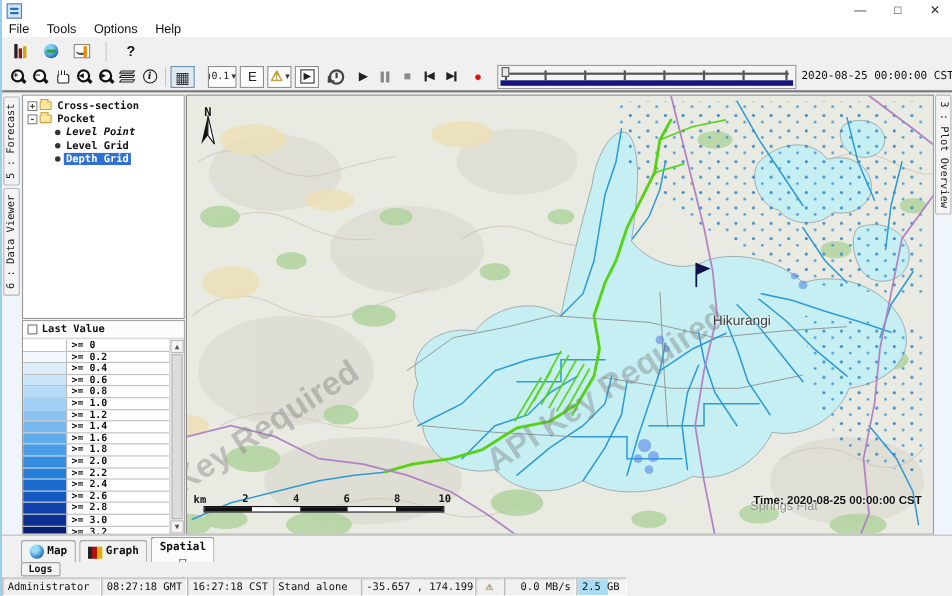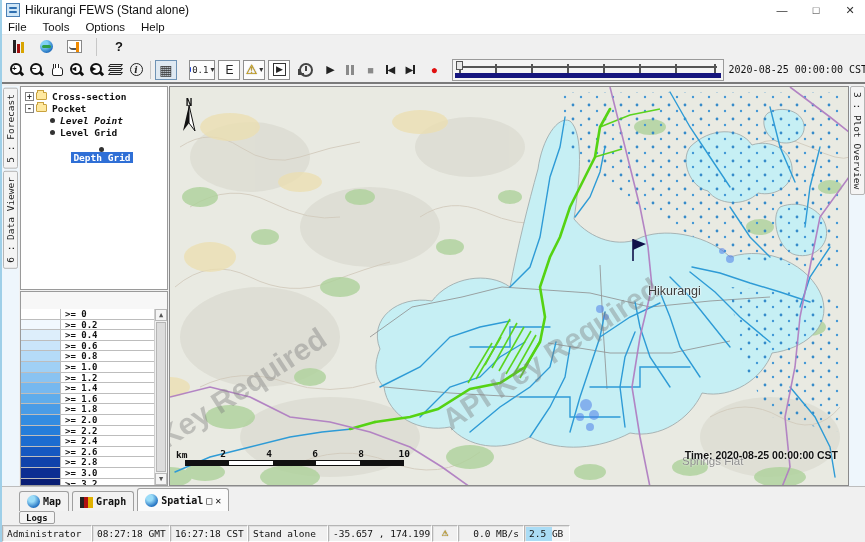--- a/index.html
+++ b/index.html
@@ -179,21 +179,21 @@
   .wm1 { left:-78px; top:300px; }
   .wm2 { left:255px; top:250px; }
 
   
   .bottom-tabs { position:absolute; left:0; top:486px; width:865px; height:25px;
     background:#f0f0f0; display:flex; align-items:flex-end; padding-left:17px; gap:3px;
     border-top:1px solid #bdbdbd;}
   .btab { display:flex; align-items:center; gap:3px; height:20px; padding:0 7px;
     border:1px solid #9f9f9f; border-bottom:none; border-radius:3px 3px 0 0; background:#f2f2f2;
     font-size:10px; font-family:"DejaVu Sans Mono",monospace; font-weight:bold; color:#111;}
-  .btab.active { height:23px; background:#fbfbfb; }
+  .btab.active { height:23px; background:#fbfbfb;flex-direction:column; }
   .bticon { width:13px; height:13px; display:inline-block; }
   .icon-globe { border-radius:50%;
     background:radial-gradient(circle at 35% 30%, #9adcf8 0 25%, #2776c4 70%, #134a86 100%); }
   .icon-chart { background:linear-gradient(90deg,#222 0 30%,#b01010 30% 60%,#e0b000 60% 100%);
     height:11px; margin-top:2px; }
   .tab-max, .tab-close { font-size:10px; font-weight:bold; }
   .tab-max:empty, .tab-close:empty { display:none; }
   .logs-row { position:absolute; left:0; top:511px; width:865px; height:14px; background:#f0f0f0;}
   .logs-btn { position:absolute; left:17px; top:0; height:13px; padding:0 6px;
     border:1px solid #9f9f9f; border-radius:2px; background:#f4f4f4; font-size:9px;
@@ -211,21 +211,20 @@
   .c-mem{width:46px;background:linear-gradient(90deg,#aadcf5 0 62%,#f4f4f4 62%);}
   .c-warn .warn-tri{font-size:11px;}
 </style>
 </head>
 <body>
 
 <div class="app">
 
   <div class="titlebar">
     <span class="fews-logo"></span>
-    <span class="title-text">Hikurangi FEWS  (Stand alone)</span>
     <div class="win-controls">
       <span class="win-btn">—</span>
       <span class="win-btn">□</span>
       <span class="win-btn">✕</span>
     </div>
   </div>
 
   <div class="menubar">
     <span class="menu-item">File</span>
       <span class="menu-item">Tools</span>
@@ -381,29 +380,33 @@
             <span class="ticon"></span>
             <span class="tlabel">Level Point</span>
           </div>
 
           <div class="tree-row leaf" style="margin-left: 14px;">
             <span class="toggle"></span>
             <span class="ticon"></span>
             <span class="tlabel">Level Grid</span>
           </div>
 
-          <div class="tree-row leaf sel" style="margin-left: 14px; flex-direction: column;">
+          <div class="tree-row leaf sel" style="margin-left: 14px;">
             <span class="toggle"></span>
             <span class="ticon"></span>
             <span class="tlabel">Depth Grid</span>
           </div>
 
       </div>
 
       <div class="legend-box">
+        <div class="lastvalue-row">
+          <span class="checkbox"></span>
+          <span class="lastvalue-label">Last Value</span>
+        </div>
         <div class="legend-table">
 
             <div class="lg-row">
               <span class="lg-swatch" style="background: rgb(255, 255, 255);"></span>
               <span class="lg-label">&gt;= 0</span>
             </div>
 
             <div class="lg-row">
               <span class="lg-swatch" style="background: rgb(241, 248, 254);"></span>
               <span class="lg-label">&gt;= 0.2</span>

